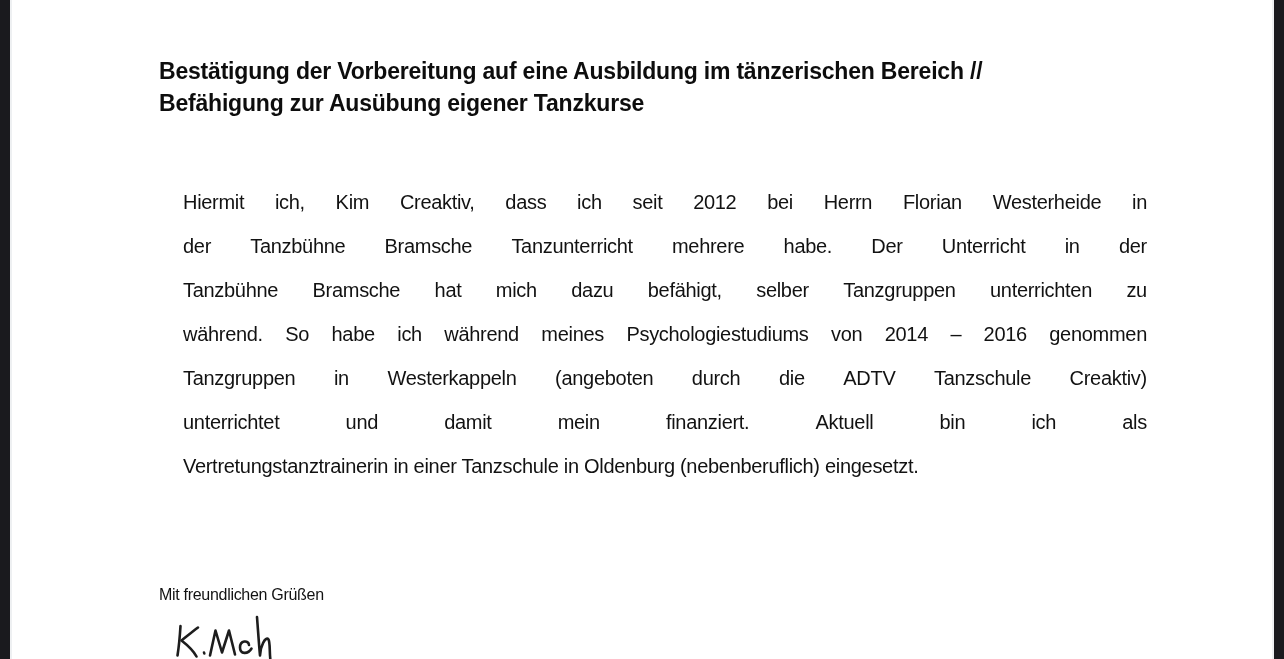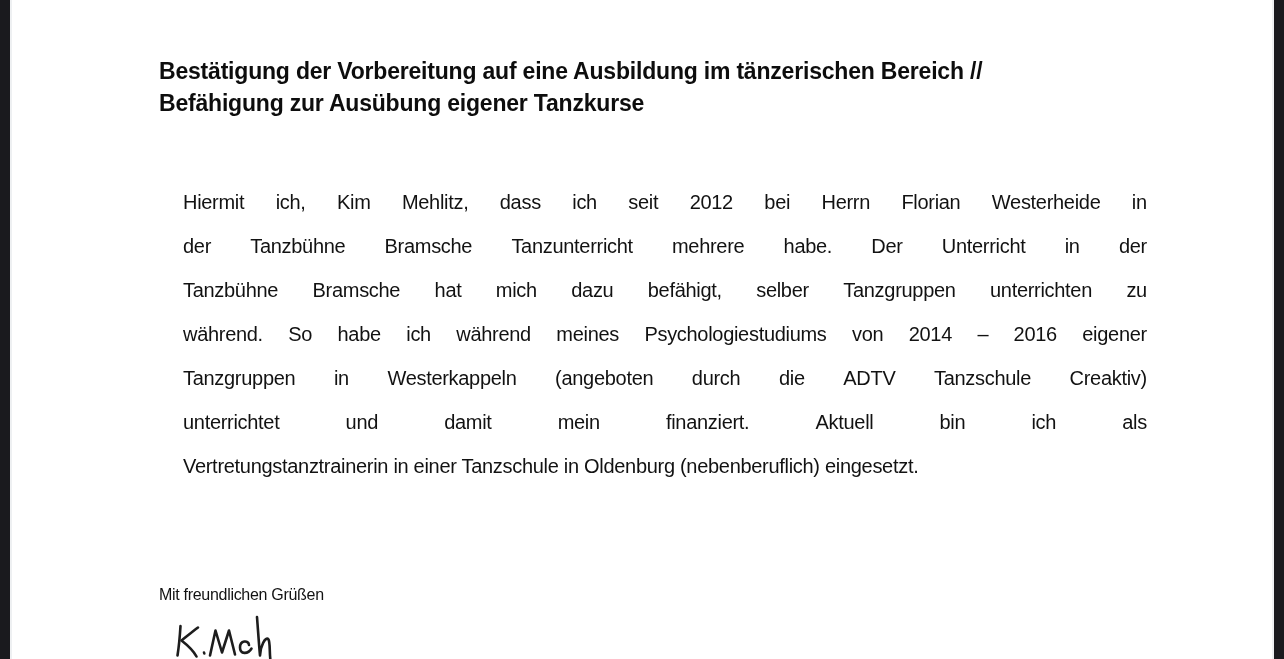--- a/index.html
+++ b/index.html
@@ -107,21 +107,21 @@
     <div class="doc-title">
       <div class="t-line">Bestätigung der Vorbereitung auf eine Ausbildung im tänzerischen Bereich //</div>
       <div class="t-line">Befähigung zur Ausübung eigener Tanzkurse</div>
     </div>
 
     <div class="doc-body">
       <div class="b-line jline">
           <span>Hiermit</span>
           <span>ich,</span>
           <span>Kim</span>
-          <span>Mehlitz,</span>
+          <span>Creaktiv,</span>
           <span>dass</span>
           <span>ich</span>
           <span>seit</span>
           <span>2012</span>
           <span>bei</span>
           <span>Herrn</span>
           <span>Florian</span>
           <span>Westerheide</span>
           <span>in</span>
         </div>
@@ -154,21 +154,21 @@
           <span>So</span>
           <span>habe</span>
           <span>ich</span>
           <span>während</span>
           <span>meines</span>
           <span>Psychologiestudiums</span>
           <span>von</span>
           <span>2014</span>
           <span>–</span>
           <span>2016</span>
-          <span>eigener</span>
+          <span>genommen</span>
         </div>
       <div class="b-line jline">
           <span>Tanzgruppen</span>
           <span>in</span>
           <span>Westerkappeln</span>
           <span>(angeboten</span>
           <span>durch</span>
           <span>die</span>
           <span>ADTV</span>
           <span>Tanzschule</span>

